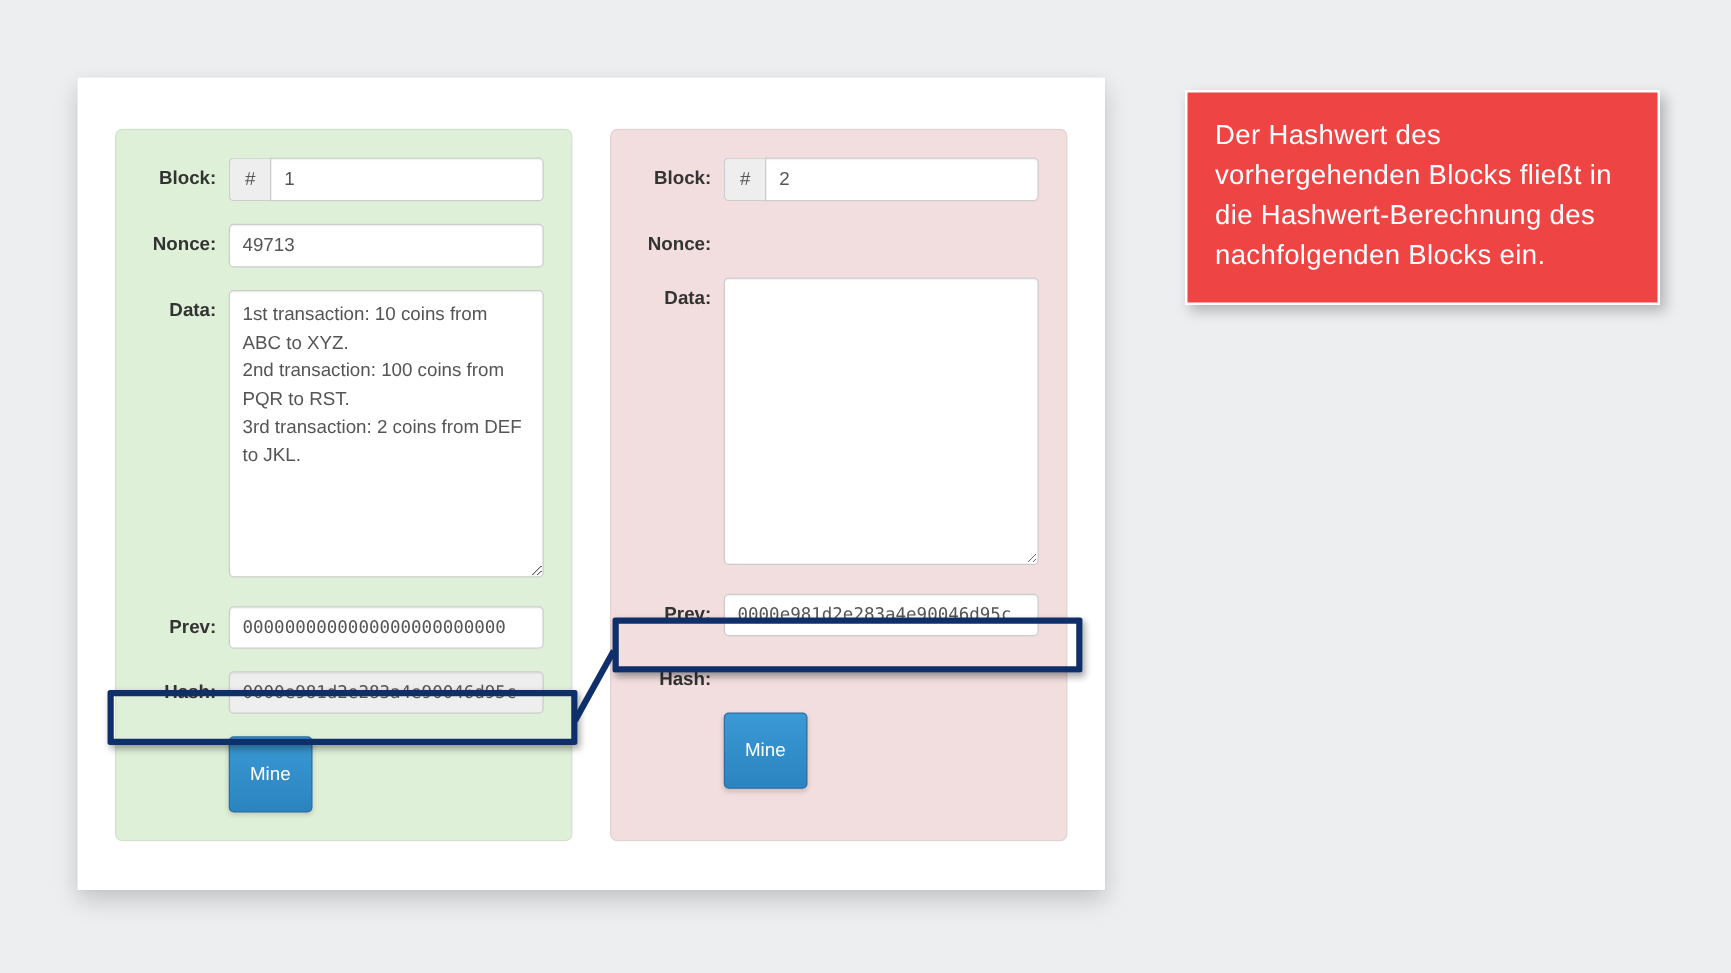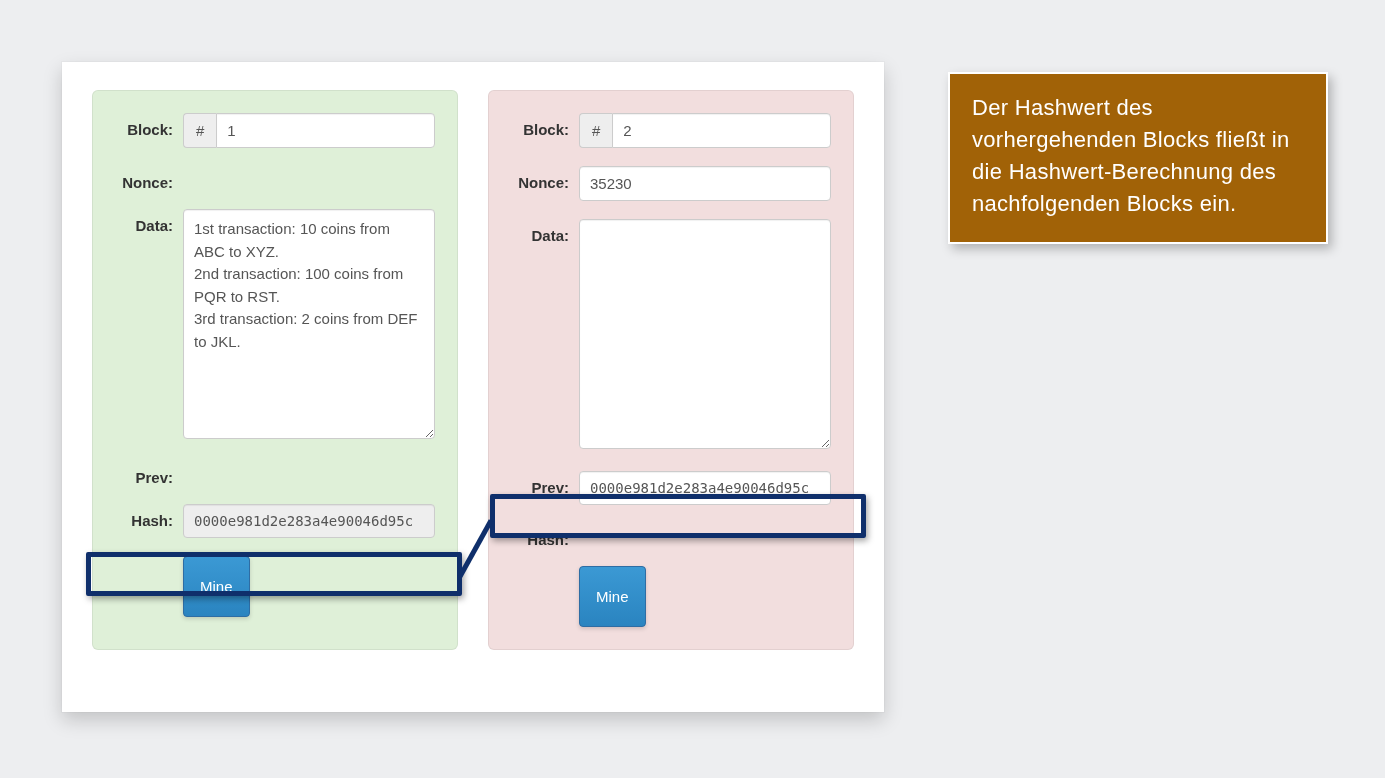--- a/index.html
+++ b/index.html
@@ -22,20 +22,21 @@
     left: 62px; top: 62px;
     width: 822px; height: 650px;
     background: #fff;
     box-shadow: 0 8px 18px rgba(0,0,0,0.18), 0 0 0 1px rgba(0,0,0,0.02);
     padding: 28px 30px;
   }
 
   .blocks-row {
     display: flex;
     gap: 30px;
+    margin-top: 13px;
   }
 
   .block-card {
     width: 370px;
     border-radius: 6px;
     padding: 22px 22px 22px 22px;
     border: 1px solid rgba(0,0,0,0.06);
   }
   .block-card.ok      { background: #dff0d8; } 
   .block-card.invalid { background: #f2dede; } 
@@ -138,21 +139,21 @@
     border-top: 5px solid #0f2f6b;
     transform-origin: left center;
     pointer-events: none;
   }
 
   
   .callout {
     position: absolute;
     left: 948px; top: 72px;
     width: 380px;
-    background: #a16207;
+    background: #ef4444;
     color: #fff;
     border: 2px solid #fff;
     padding: 18px 22px 22px 22px;
     font-family: "Trebuchet MS", "Segoe UI", sans-serif;
     font-size: 22px;
     line-height: 1.45;
     letter-spacing: 0.3px;
     font-stretch: condensed;
     box-shadow: 4px 5px 10px rgba(0,0,0,0.25);
   }
@@ -172,33 +173,39 @@
           <div class="form-control-wrap">
             <div class="block-num-group">
               <span class="block-num-prefix">#</span>
               <input class="input block-num-input" type="text" value="1" style="">
             </div>
           </div>
         </div>
 
         <div class="form-row">
           <div class="form-label">Nonce:</div>
+          <div class="form-control-wrap">
+            <input class="input" type="text" value="49713" style="">
+          </div>
         </div>
 
         <div class="form-row">
           <div class="form-label">Data:</div>
           <div class="form-control-wrap">
             <textarea class="textarea" style="">1st transaction: 10 coins from ABC to XYZ.
 2nd transaction: 100 coins from PQR to RST.
 3rd transaction: 2 coins from DEF to JKL.</textarea>
           </div>
         </div>
 
         <div class="form-row">
           <div class="form-label">Prev:</div>
+          <div class="form-control-wrap">
+            <input class="input hash-mono" type="text" value="0000000000000000000000000" style="">
+          </div>
         </div>
 
         <div class="form-row">
           <div class="form-label">Hash:</div>
           <div class="form-control-wrap">
             <div class="readonly">0000e981d2e283a4e90046d95c</div>
           </div>
         </div>
 
         <div class="form-row button-row">
@@ -217,23 +224,20 @@
           <div class="form-control-wrap">
             <div class="block-num-group">
               <span class="block-num-prefix">#</span>
               <input class="input block-num-input" type="text" value="2" style="">
             </div>
           </div>
         </div>
 
         <div class="form-row">
           <div class="form-label">Nonce:</div>
-          <div class="form-control-wrap">
-            <input class="input" type="text" value="35230" style="">
-          </div>
         </div>
 
         <div class="form-row">
           <div class="form-label">Data:</div>
           <div class="form-control-wrap">
             <textarea class="textarea" style=""></textarea>
           </div>
         </div>
 
         <div class="form-row">

